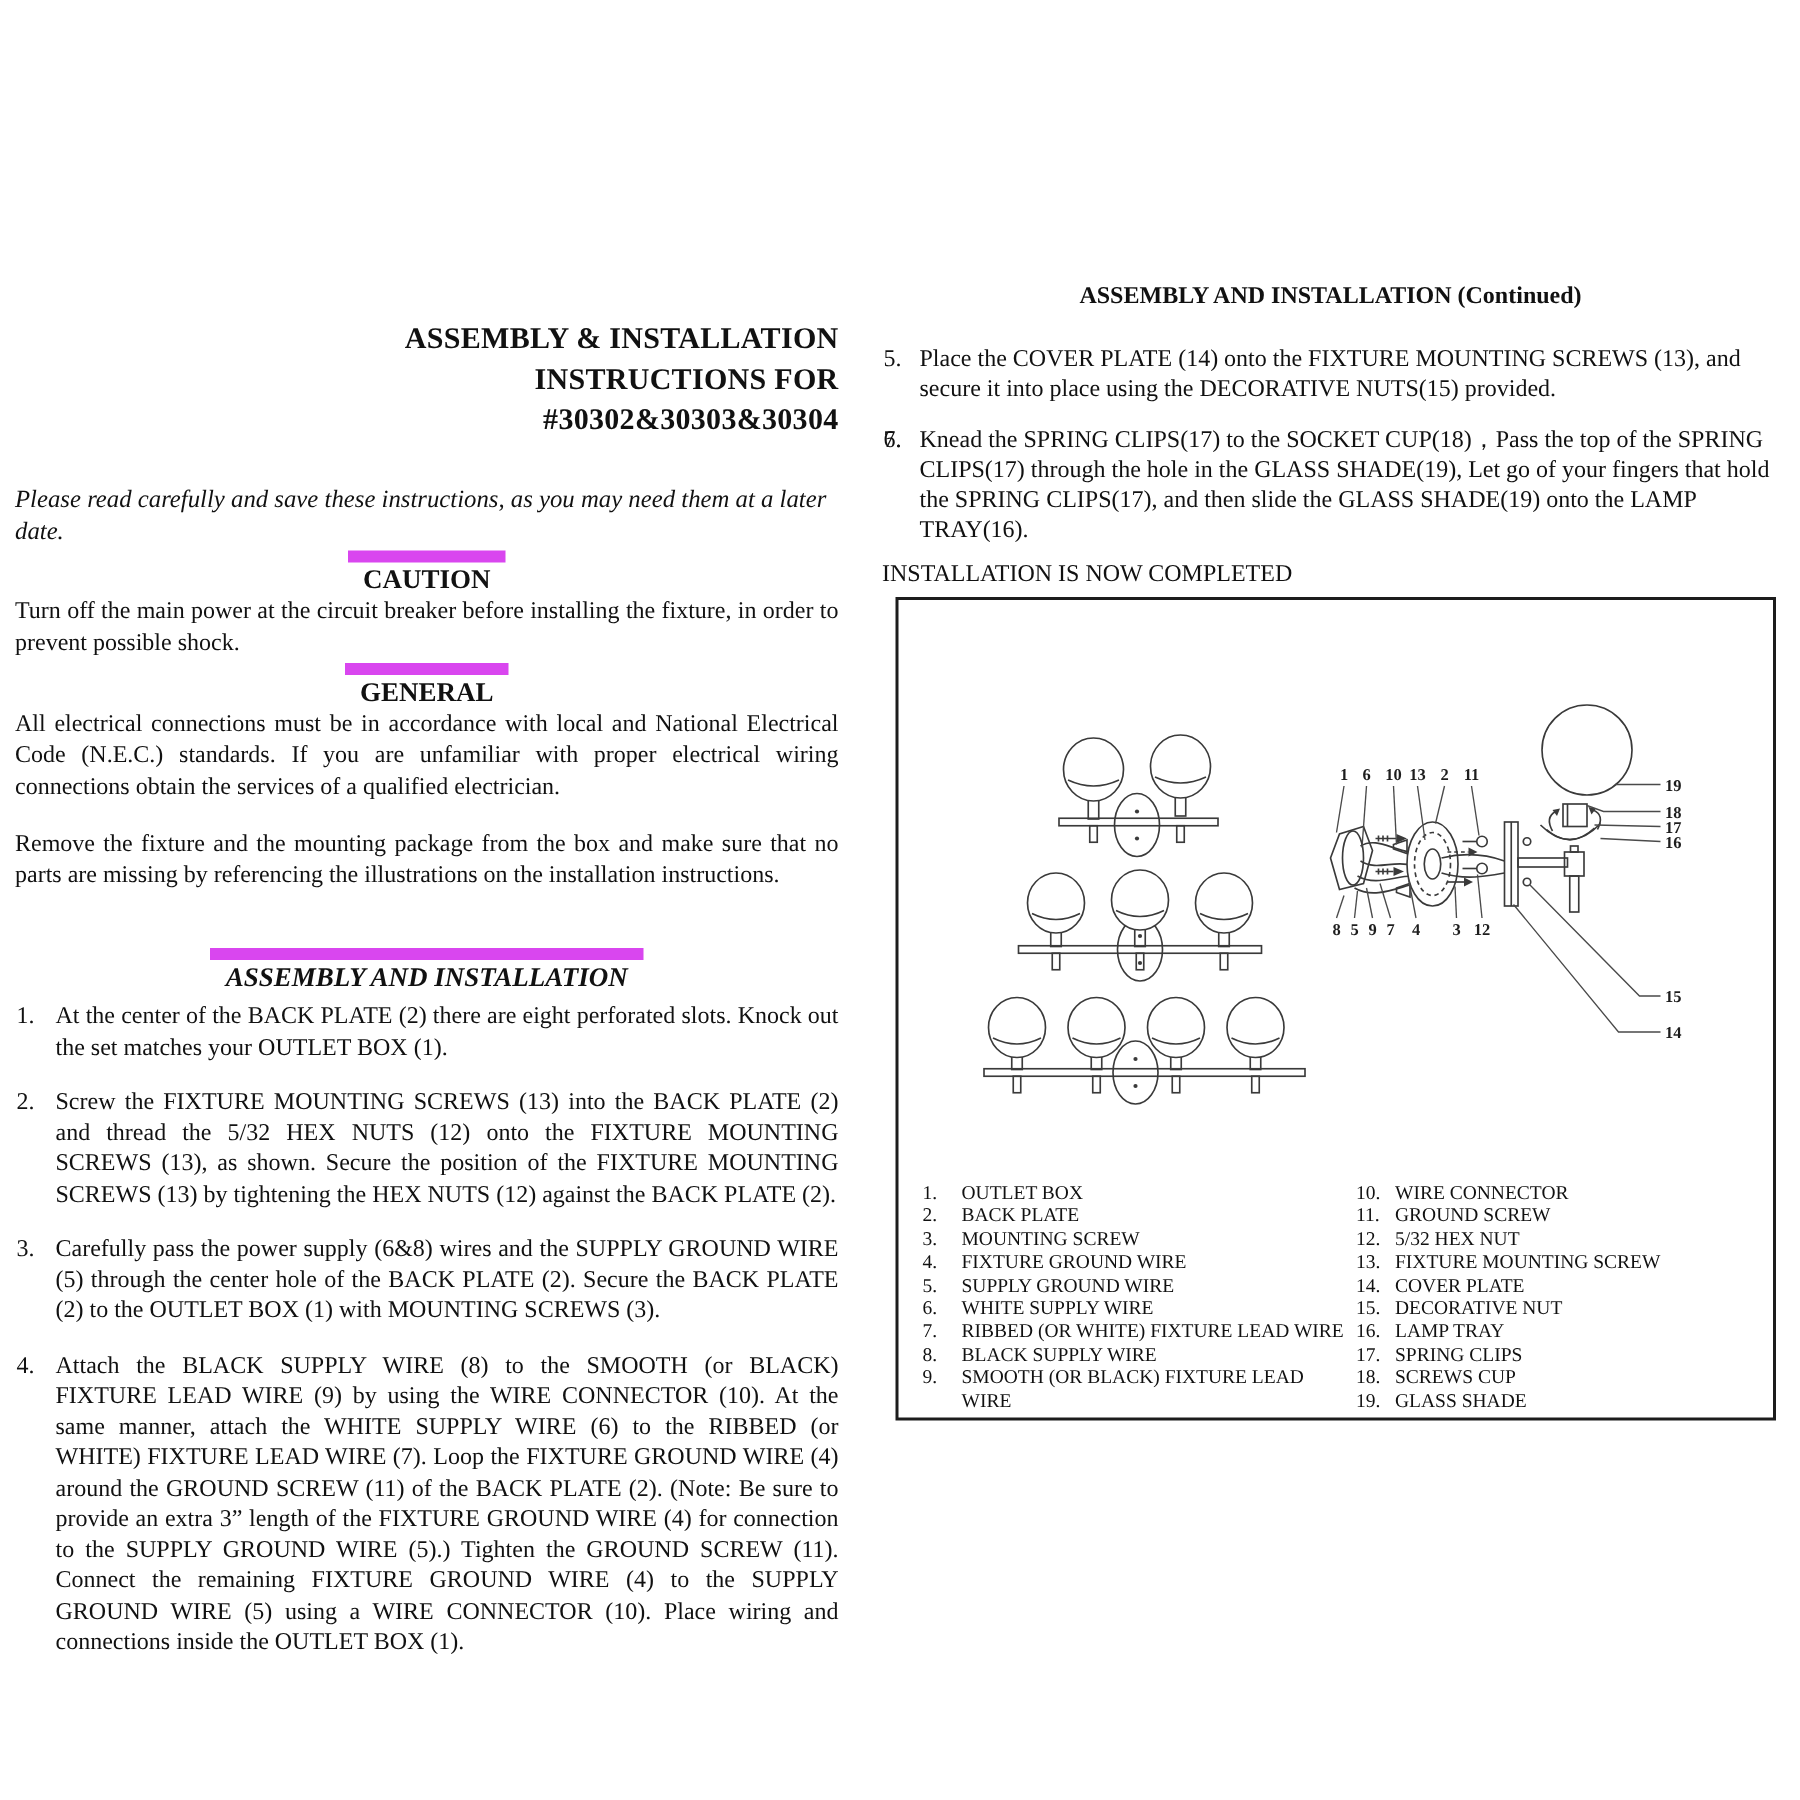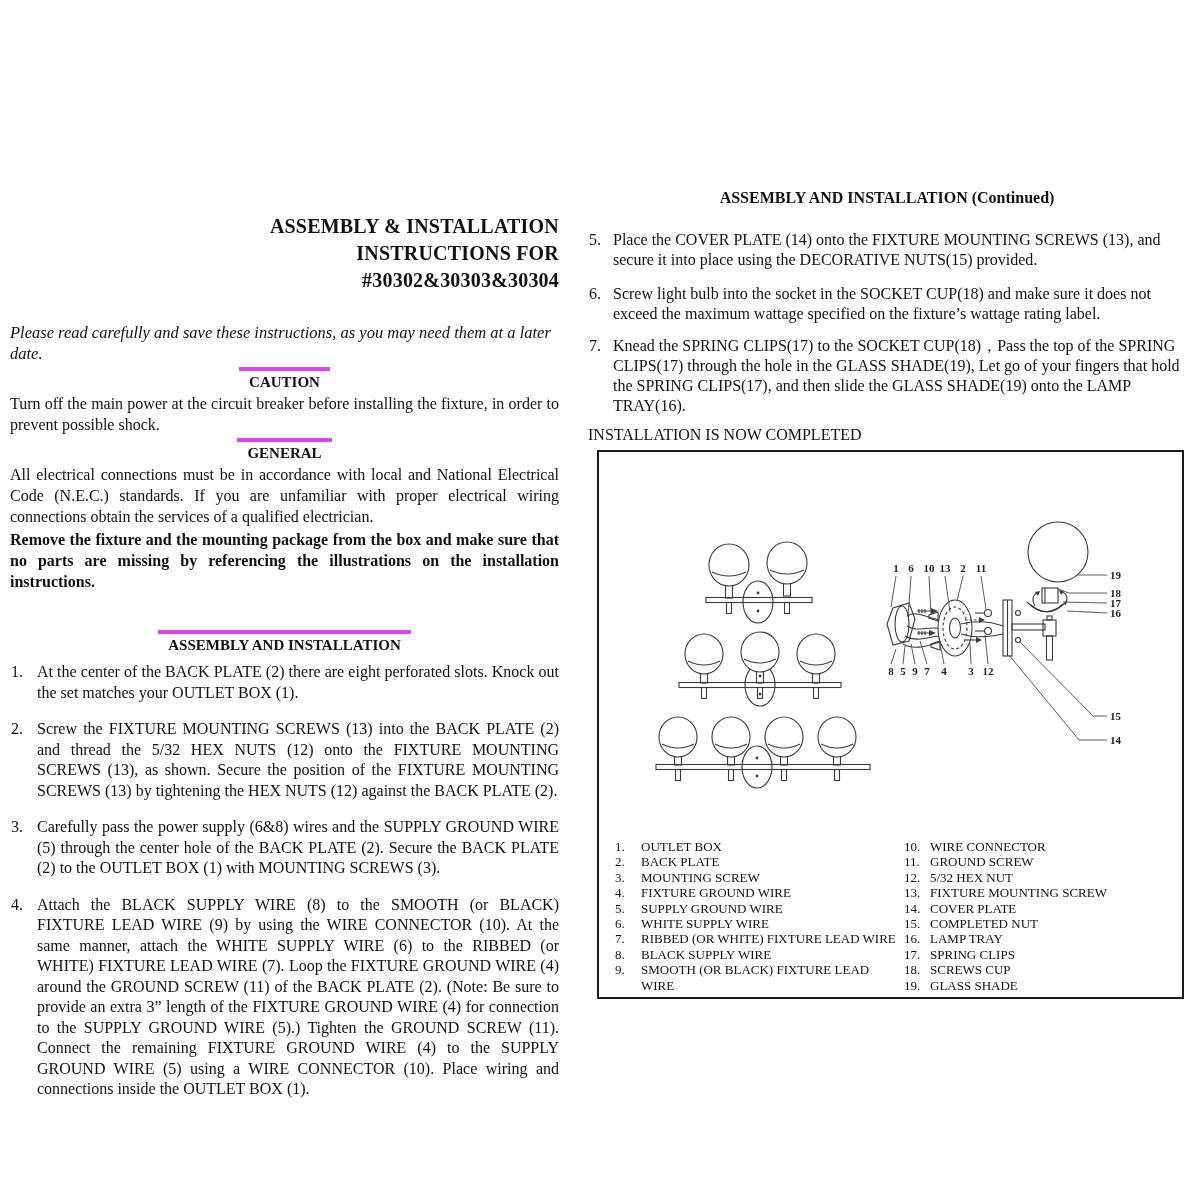--- a/index.html
+++ b/index.html
@@ -8,24 +8,24 @@
     font-family:"Liberation Serif", serif;color:#111;
     -webkit-font-smoothing:antialiased;overflow:hidden;
   }
   .left-col{position:absolute;left:10px;top:213px;width:549px;}
   .right-col{position:absolute;left:588px;top:187px;width:598px;}
 
   .doc-title{text-align:right;font-weight:bold;font-size:20px;line-height:27px;letter-spacing:.2px;}
   .intro{margin-top:28px;font-style:italic;font-size:16.5px;line-height:21px;}
 
   .hd-wrap{text-align:center;margin-top:3px;}
-  .hd{display:inline-block;font-weight:bold;font-size:15px;line-height:21px;
-      border-top:4px solid #d946ef;padding:1px 10px 0 10px;}
+  .hd{display:inline-block;font-weight:bold;font-size:18px;line-height:21px;
+      border-top:8px solid #d946ef;padding:1px 10px 0 10px;}
   .para{font-size:16px;line-height:21px;text-align:justify;}
-  .para.mt{margin-top:2px;font-weight:bold;}
+  .para.mt{margin-top:17px;}
 
   .items{margin-top:6px;}
   .item{position:relative;padding-left:27px;font-size:16px;line-height:20.5px;
         text-align:justify;margin-top:16px;}
   .item .num{position:absolute;left:1px;top:0;}
 
   .r-heading{text-align:center;font-weight:bold;font-size:16px;line-height:21px;}
   .r-item{position:relative;padding-left:25px;font-size:16px;line-height:20px;text-align:left;}
   .r-item .num{position:absolute;left:1px;top:0;}
   .r-item.i5{margin-top:22px;}
@@ -66,21 +66,21 @@
     <span class="hd">CAUTION</span>
   </div>
   <div class="para">Turn off the main power at the circuit breaker before installing the fixture, in order to prevent possible shock.</div>
 
   <div class="hd-wrap">
     <span class="hd">GENERAL</span>
   </div>
   <div class="para">All electrical connections must be in accordance with local and National Electrical Code (N.E.C.) standards.  If you are unfamiliar with proper electrical wiring connections obtain the services of a qualified electrician.</div>
   <div class="para mt">Remove the fixture and the mounting package from the box and make sure that no parts are missing by referencing the illustrations on the installation instructions.</div>
 
-  <div class="hd-wrap" style="margin-top:38px;">
+  <div class="hd-wrap" style="margin-top:38px;font-style:italic;">
     <span class="hd">ASSEMBLY AND INSTALLATION</span>
   </div>
 
   <div class="items">
     <div class="item" style="margin-top:4px;">
       <span class="num">1.</span><span>At the center of the BACK PLATE (2) there are eight perforated slots.  Knock out the set matches your OUTLET BOX (1).</span>
     </div>
     <div class="item">
       <span class="num">2.</span><span>Screw the  FIXTURE MOUNTING SCREWS (13) into the BACK PLATE (2) and thread the 5/32 HEX NUTS (12) onto the FIXTURE MOUNTING SCREWS (13), as shown.  Secure the position of the FIXTURE MOUNTING SCREWS (13) by tightening the HEX NUTS (12) against the BACK PLATE (2).</span>
     </div>
@@ -93,21 +93,21 @@
   </div>
 </div>
 
 <div class="right-col">
   <div class="r-heading">ASSEMBLY AND INSTALLATION (Continued)</div>
 
   <div class="r-item i5">
     <span class="num">5.</span><span>Place the COVER PLATE (14) onto the FIXTURE MOUNTING SCREWS (13), and secure it into place using the DECORATIVE NUTS(15) provided.</span>
   </div>
   <div class="r-item i6">
-    <span class="num">6.</span><span>Screw light bulb into the socket in the SOCKET CUP(18) and make sure it does not exceed the maximum wattage specified on the fixture’s wattage rating label.</span>
+    <span class="num">6.</span>
   </div>
   <div class="r-item i7">
     <span class="num">7.</span><span>Knead the SPRING CLIPS(17) to the SOCKET CUP(18)，Pass the top of the SPRING CLIPS(17)  through the hole in the GLASS SHADE(19), Let go of your fingers that hold the SPRING CLIPS(17), and then slide the GLASS SHADE(19) onto the LAMP TRAY(16).</span>
   </div>
 
   <div class="completed">INSTALLATION IS NOW COMPLETED</div>
 
   <div class="dbox">
     <svg width="579" height="541" viewBox="0 0 579 541">
 
@@ -285,21 +285,21 @@
         <div class="prow"><span class="pnum">8.</span><span class="plbl">BLACK SUPPLY WIRE</span></div>
         <div class="prow"><span class="pnum">9.</span><span class="plbl">SMOOTH (OR BLACK) FIXTURE LEAD
 WIRE</span></div>
       </div>
       <div class="pcol pcol2">
         <div class="prow"><span class="pnum">10.</span><span class="plbl">WIRE CONNECTOR</span></div>
         <div class="prow"><span class="pnum">11.</span><span class="plbl">GROUND SCREW</span></div>
         <div class="prow"><span class="pnum">12.</span><span class="plbl">5/32 HEX NUT</span></div>
         <div class="prow"><span class="pnum">13.</span><span class="plbl">FIXTURE MOUNTING SCREW</span></div>
         <div class="prow"><span class="pnum">14.</span><span class="plbl">COVER PLATE</span></div>
-        <div class="prow"><span class="pnum">15.</span><span class="plbl">COMPLETED NUT</span></div>
+        <div class="prow"><span class="pnum">15.</span><span class="plbl">DECORATIVE NUT</span></div>
         <div class="prow"><span class="pnum">16.</span><span class="plbl">LAMP TRAY</span></div>
         <div class="prow"><span class="pnum">17.</span><span class="plbl">SPRING CLIPS</span></div>
         <div class="prow"><span class="pnum">18.</span><span class="plbl">SCREWS CUP</span></div>
         <div class="prow"><span class="pnum">19.</span><span class="plbl">GLASS SHADE</span></div>
       </div>
     </div>
   </div>
 </div>
 
 </body></html>

